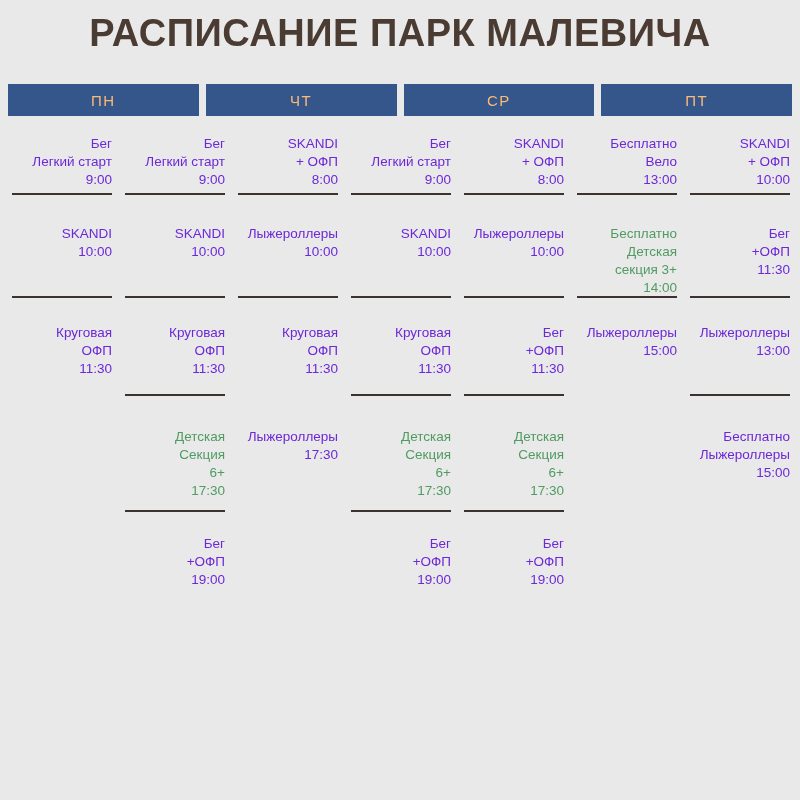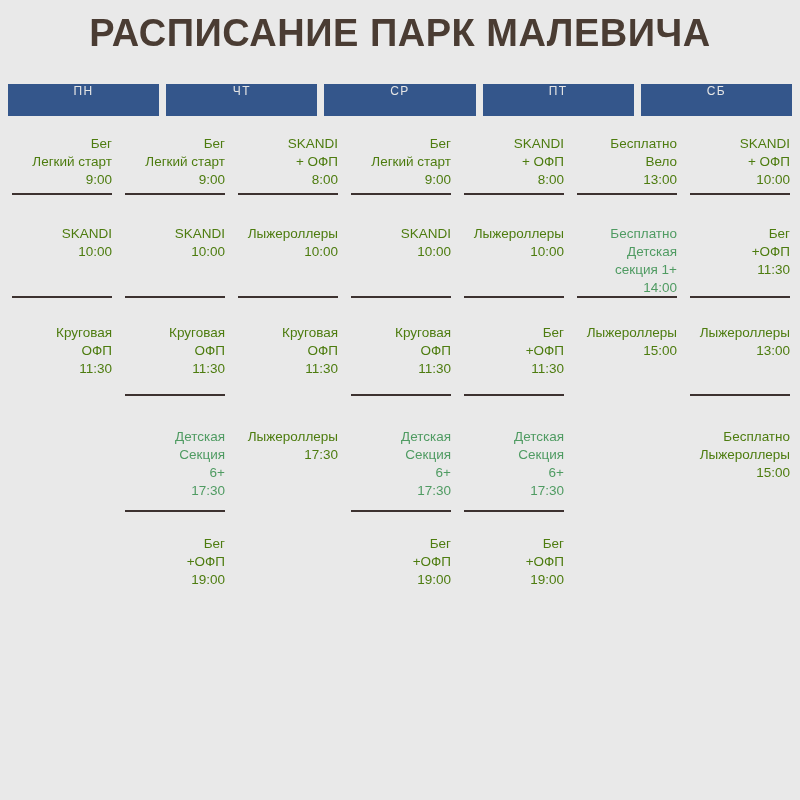--- a/index.html
+++ b/index.html
@@ -40,24 +40,25 @@
     left: 8px;
     top: 84px;
     width: 784px;
     height: 32px;
     display: flex;
     gap: 7px;
   }
   .day-tab {
     flex: 1 1 0;
     background: #34568b;
-    color: #e5e5e5;
-    display: flex;
+    color: #fdba74;
+    display: flex;
+    align-items: center;
     justify-content: center;
-    font-size: 12px;
+    font-size: 15px;
     font-weight: 400;
     letter-spacing: 1.5px;
   }
 
   
   .grid {
     position: absolute;
     left: 8px;
     top: 126px;
     width: 784px;
@@ -73,21 +74,21 @@
   .cell {
     position: relative;
     display: flex;
     flex-direction: column;
     justify-content: flex-start;
     align-items: flex-end;
     text-align: right;
     padding: 0 2px 0 0;
     font-size: 13.5px;
     line-height: 18px;
-    color: #4d7c0f;
+    color: #6d28d9;
     white-space: nowrap;
   }
   .cell.empty { visibility: hidden; }
 
   
   .r0 { height: 77px; padding-top: 9px; }
   .r1 { height: 103px; padding-top: 22px; }
   .r2 { height: 98px; padding-top: 18px; }
   .r3 { height: 116px; padding-top: 24px; }
   .r4 { height: 75px; padding-top: 15px; }
@@ -119,23 +120,20 @@
       </div>
       <div class="day-tab">
         <span>ЧТ</span>
       </div>
       <div class="day-tab">
         <span>СР</span>
       </div>
       <div class="day-tab">
         <span>ПТ</span>
       </div>
-      <div class="day-tab">
-        <span>СБ</span>
-      </div>
     </div>
 
   <div class="grid">
       <div class="col">
         <div class="cell r0 rule">
           <span class="line">Бег</span>
           <span class="line">Легкий старт</span>
           <span class="line">9:00</span>
         </div>
         <div class="cell r1 rule">
@@ -254,21 +252,21 @@
       </div>
       <div class="col">
         <div class="cell r0 rule">
           <span class="line">Бесплатно</span>
           <span class="line">Вело</span>
           <span class="line">13:00</span>
         </div>
         <div class="cell r1 green-cell rule">
           <span class="line">Бесплатно</span>
           <span class="line">Детская</span>
-          <span class="line">секция 1+</span>
+          <span class="line">секция 3+</span>
           <span class="line">14:00</span>
         </div>
         <div class="cell r2">
           <span class="line">Лыжероллеры</span>
           <span class="line">15:00</span>
         </div>
         <div class="cell r3 empty"></div>
         <div class="cell r4 empty"></div>
       </div>
       <div class="col">

